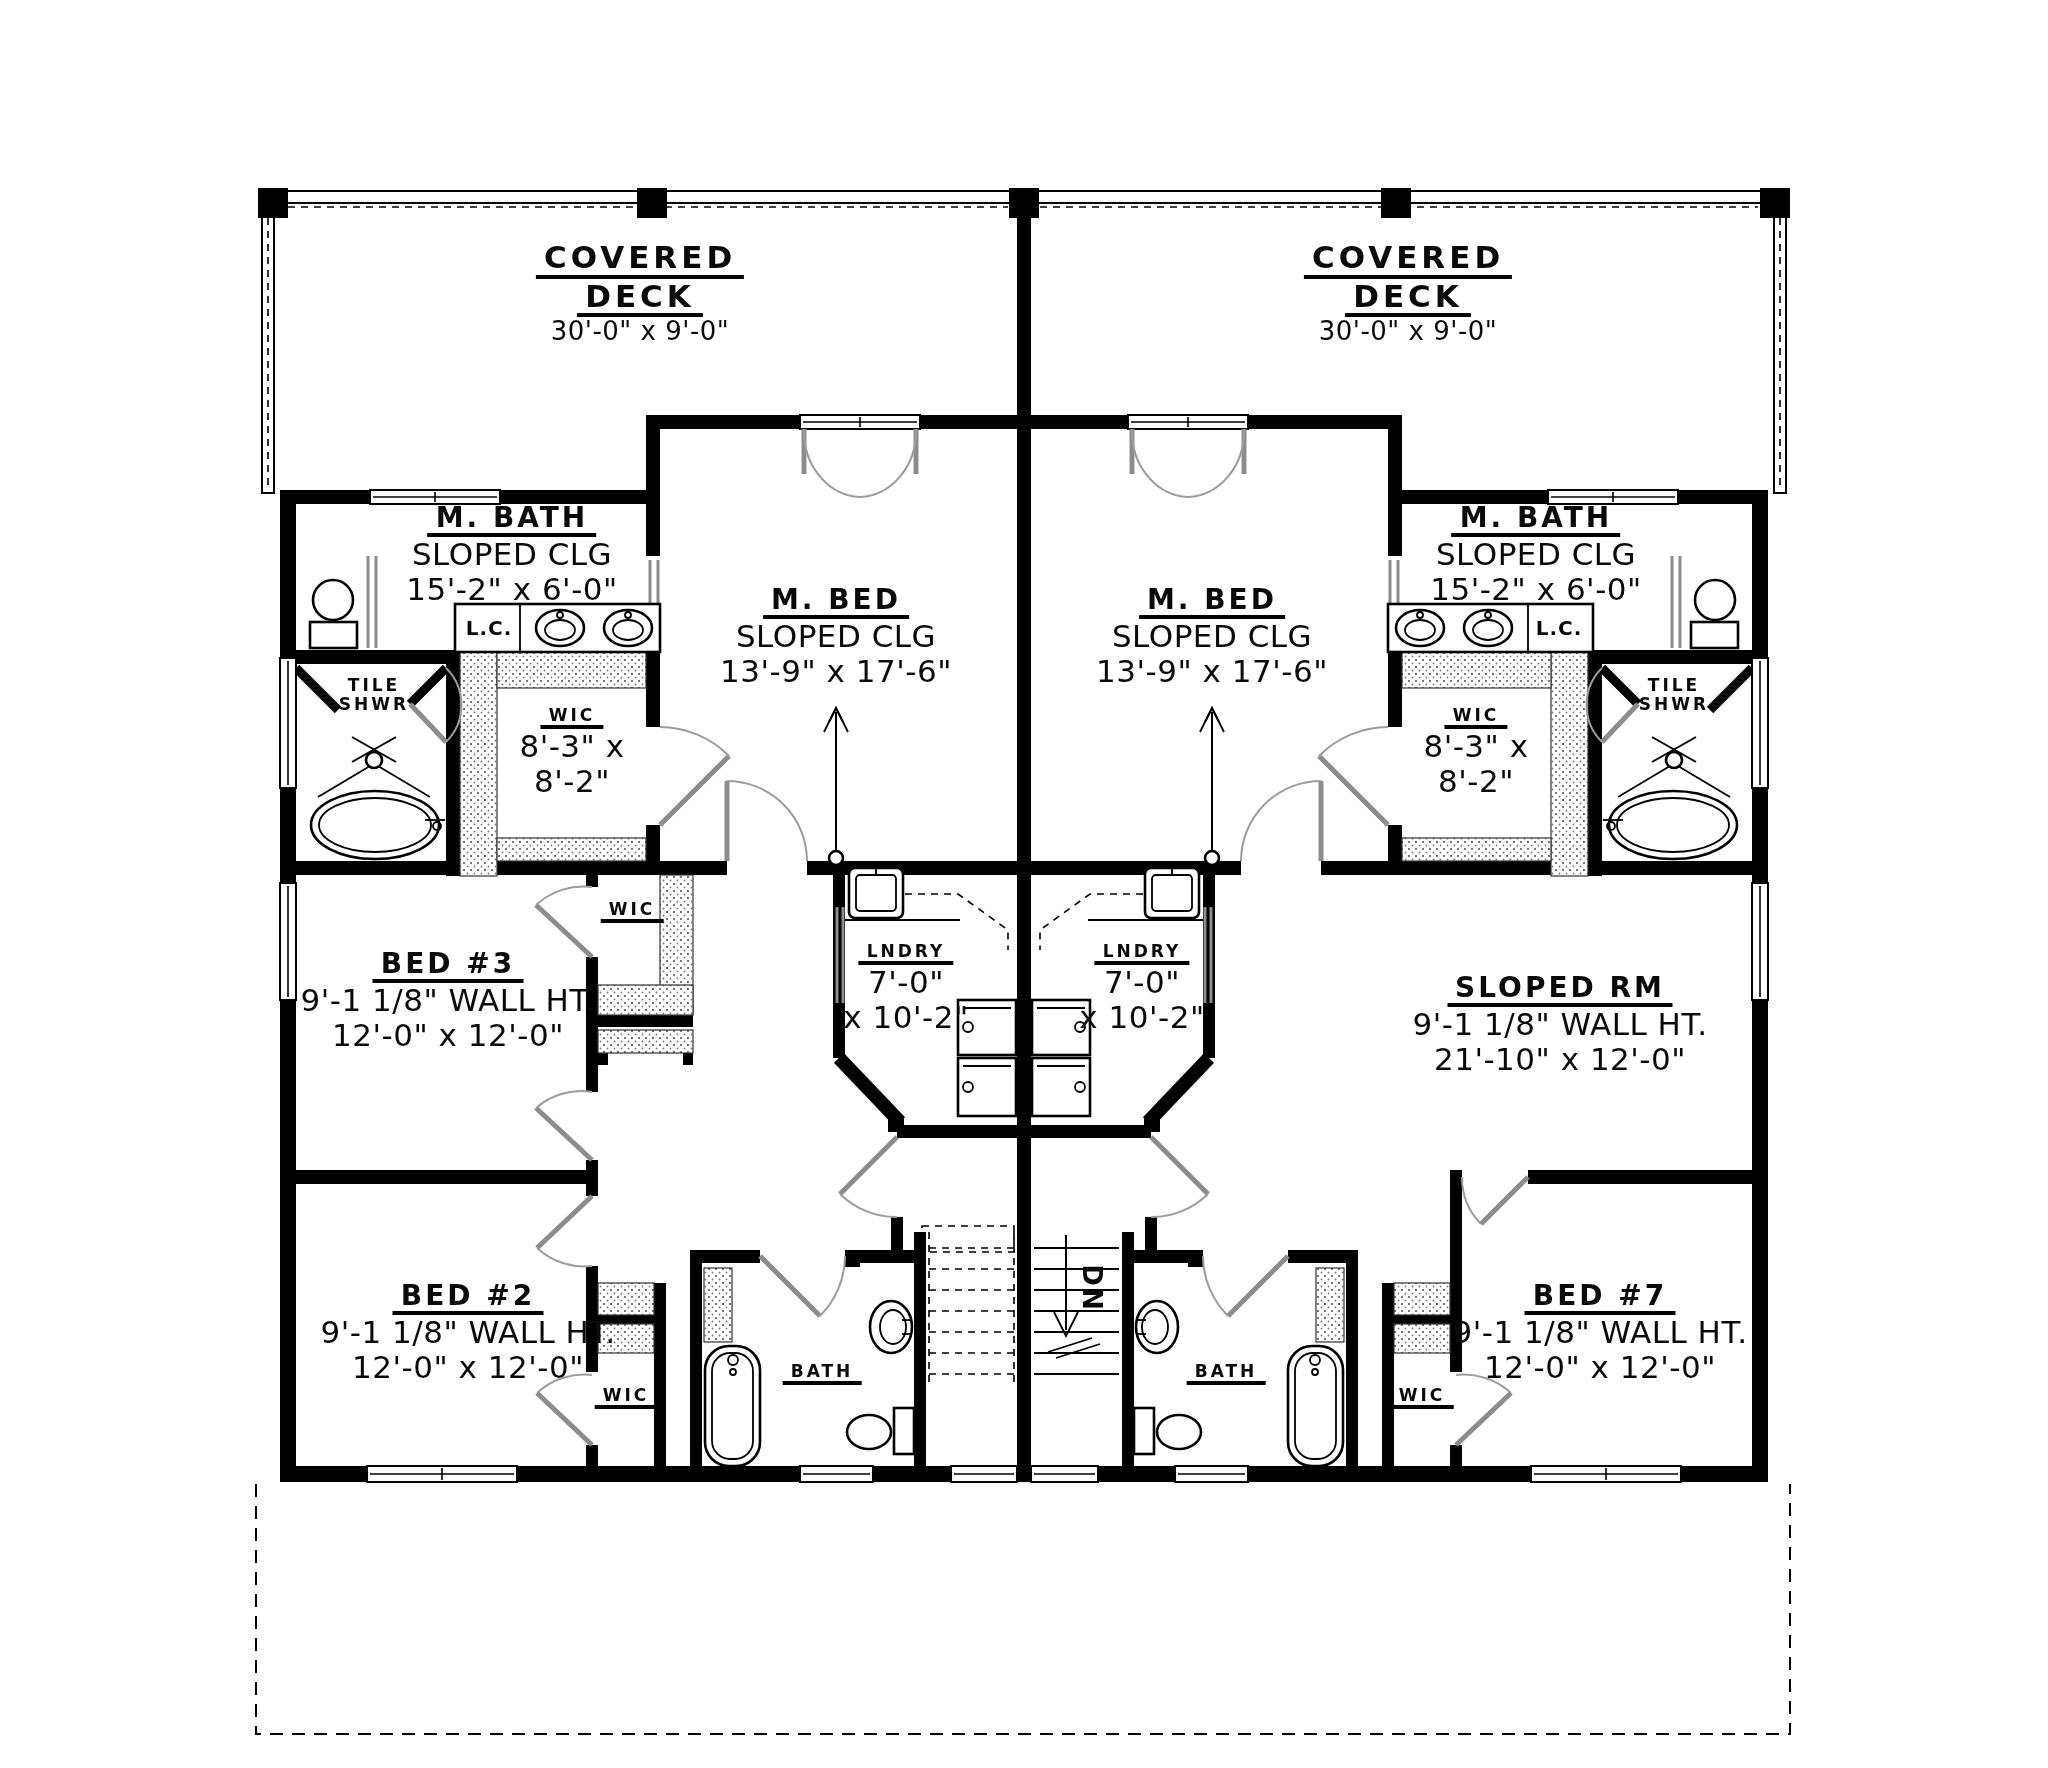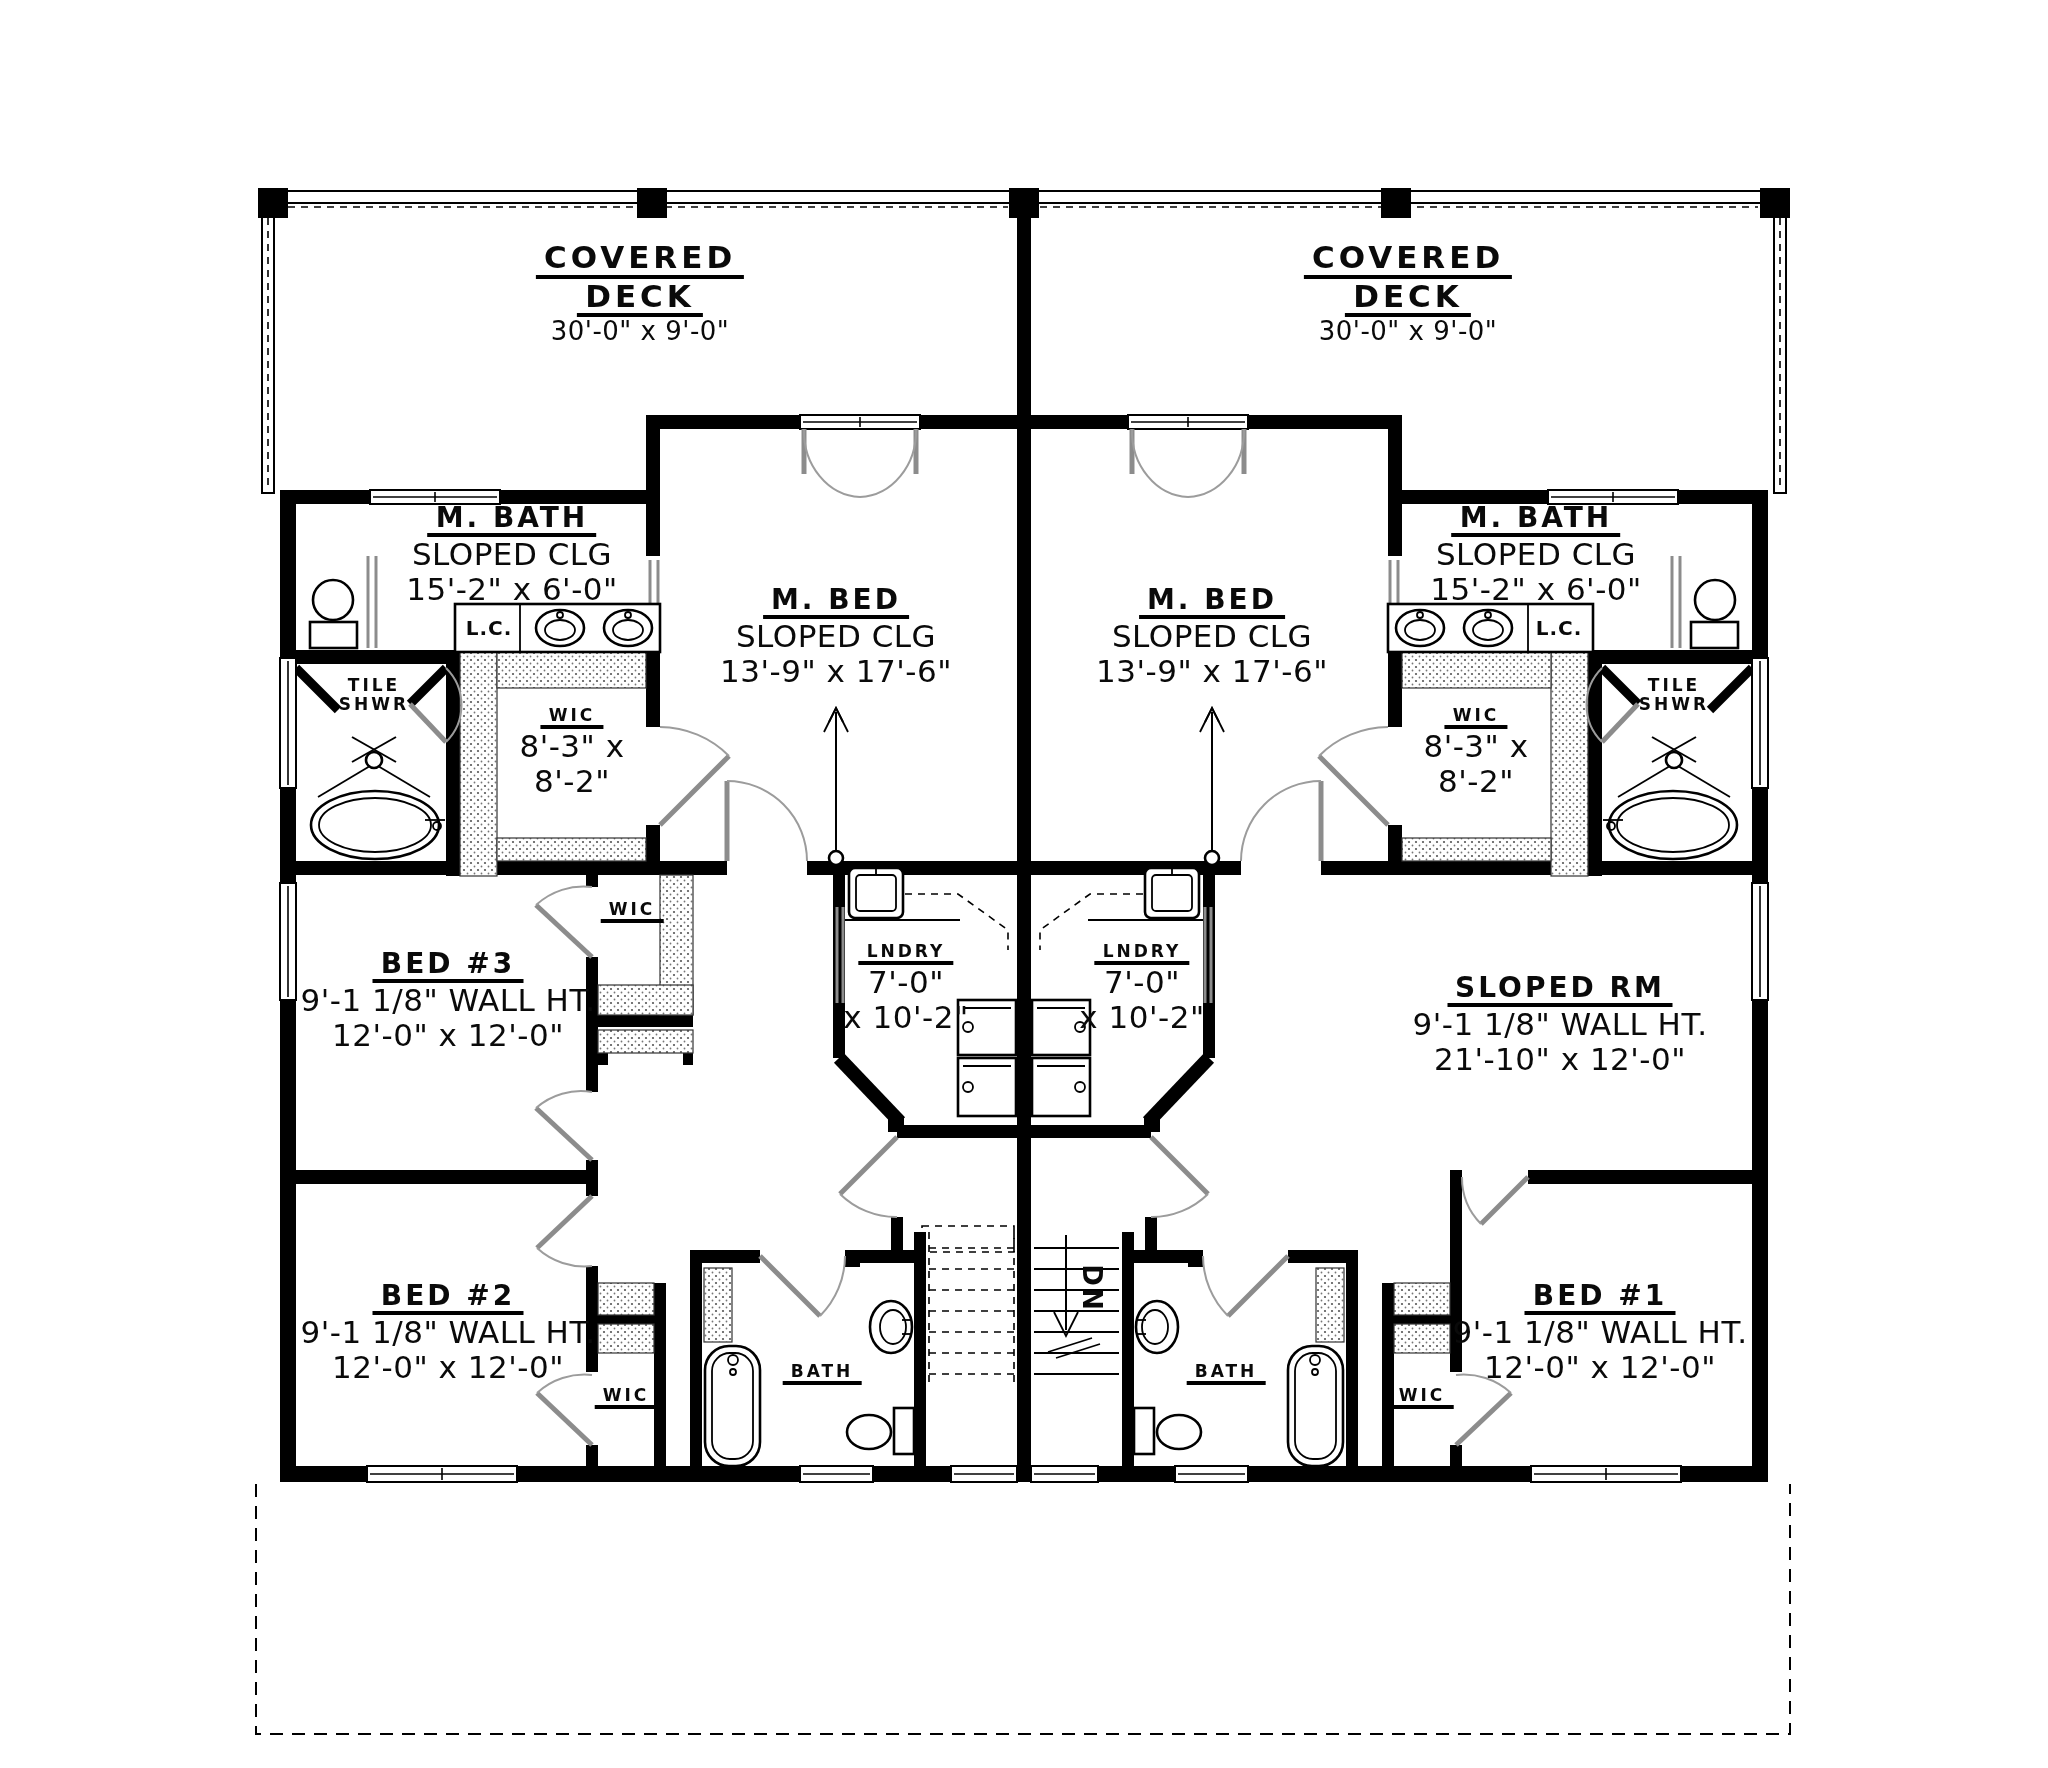--- a/index.html
+++ b/index.html
@@ -544,27 +544,27 @@
     <span class="rsub">7'-0"</span><br>
     <span class="rsub">x 10'-2"</span>
   </div>
 
   <div class="rlabel" style="left:1560px;top:972px">
     <span class="rname">SLOPED RM</span><br>
     <span class="rsub">9'-1 1/8" WALL HT.</span><br>
     <span class="rsub">21'-10" x 12'-0"</span>
   </div>
 
-  <div class="rlabel" style="left:448px;top:1280px">
+  <div class="rlabel" style="left:468px;top:1280px">
     <span class="rname">BED #2</span><br>
     <span class="rsub">9'-1 1/8" WALL HT.</span><br>
     <span class="rsub">12'-0" x 12'-0"</span>
   </div>
   <div class="rlabel" style="left:1600px;top:1280px">
-    <span class="rname">BED #1</span><br>
+    <span class="rname">BED #7</span><br>
     <span class="rsub">9'-1 1/8" WALL HT.</span><br>
     <span class="rsub">12'-0" x 12'-0"</span>
   </div>
 
   <div class="rlabel" style="left:822px;top:1362px">
     <span class="rname small">BATH</span>
   </div>
   <div class="rlabel" style="left:1226px;top:1362px">
     <span class="rname small">BATH</span>
   </div>

